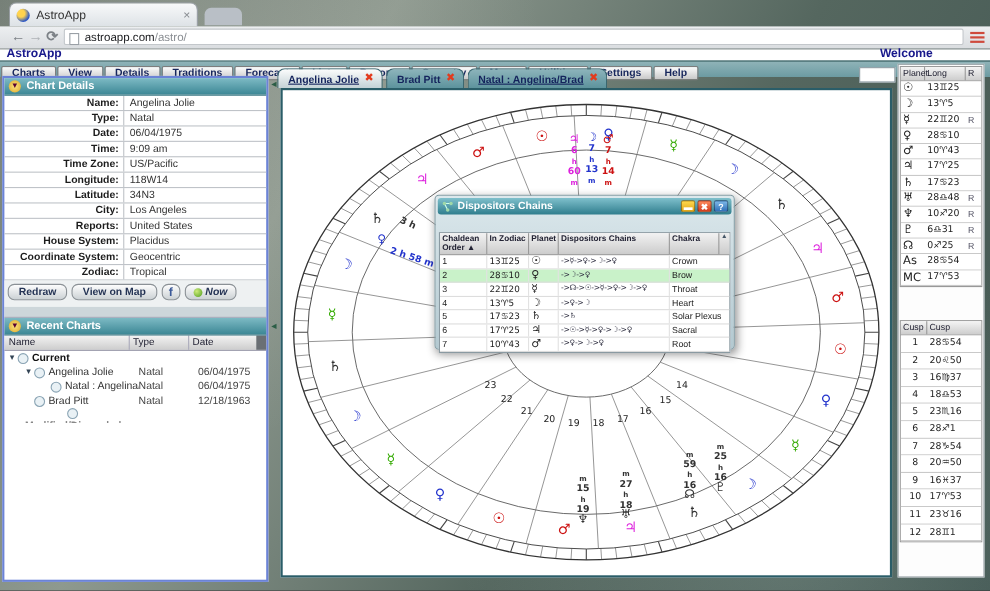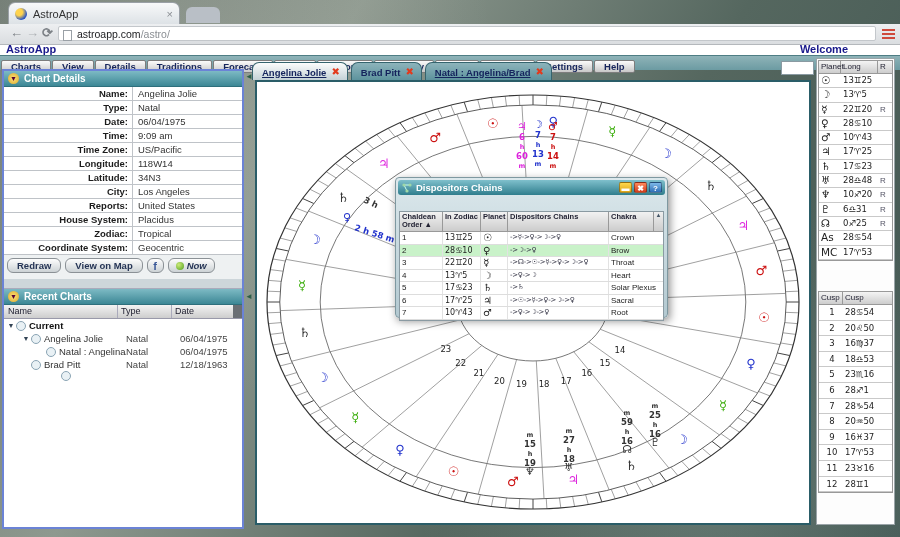--- a/index.html
+++ b/index.html
@@ -37,21 +37,21 @@
   .mbtn{display:inline-block;height:11px;line-height:11px;margin:1px 0 0 1px;padding:0 9px;
     background:linear-gradient(#fbfbfb,#c8c8c8);border:1px solid #7d7d7d;border-radius:2px;
     font-size:9.5px;font-weight:bold;color:#17265c;}
   
   .leftpanel{position:absolute;left:2px;top:69px;width:242px;height:460px;background:#fff;
     border:2px solid #6b83d6;box-sizing:border-box;}
   .phead{height:15px;background:linear-gradient(#7dbac4,#3c8795);color:#fff;font-size:10px;
     font-weight:bold;line-height:15px;padding-left:20px;position:relative;border-bottom:1px solid #2e6f7c;}
   .phic{position:absolute;left:4px;top:2px;width:11px;height:11px;border-radius:50%;
     background:radial-gradient(#ffe27a,#d9a92c);color:#503;font-size:7px;line-height:11px;text-align:center;}
-  .dr{display:flex;height:13px;border-bottom:1px solid #bfc3c8;font-size:9.5px;line-height:13px;padding-left:20px;}
+  .dr{display:flex;height:13px;border-bottom:1px solid #bfc3c8;font-size:9.5px;line-height:13px;}
   .dl{width:104px;text-align:right;font-weight:bold;color:#1c1c1c;padding-right:4px;border-right:1px solid #bfc3c8;flex:none;}
   .dv{flex:1;padding-left:5px;color:#333;white-space:nowrap;}
   .btnrow{height:21px;display:flex;gap:4px;padding:3px 3px 0 3px;background:#eef1f2;}
   .gbtn{background:linear-gradient(#fdfdfd,#ccd2d5);border:1px solid #8b9196;border-radius:6px;
     font-size:9.5px;font-weight:bold;color:#253455;height:15px;line-height:14px;padding:0 9px;box-sizing:border-box;}
   .fbbtn{width:17px;text-align:center;color:#3b5998;font-weight:bold;font-size:11px;padding:0;}
   .nowbtn{display:flex;align-items:center;gap:3px;font-style:italic;padding:0 7px;}
   .nowdot{width:8px;height:8px;border-radius:50%;background:radial-gradient(circle at 35% 35%,#cdeb7a,#4f9e1e);}
   .pgap{height:9px;background:#cdd6da;border-bottom:1px solid #aab;}
   .treehead{display:flex;height:13px;background:linear-gradient(#f3f3f3,#cdcdcd);
@@ -186,26 +186,26 @@
         </div>
         <div class="dr">
           <div class="dl">Reports:</div>
           <div class="dv">United States</div>
         </div>
         <div class="dr">
           <div class="dl">House System:</div>
           <div class="dv">Placidus</div>
         </div>
         <div class="dr">
+          <div class="dl">Coordinate System:</div>
+          <div class="dv">Geocentric</div>
+        </div>
+        <div class="dr">
           <div class="dl">Zodiac:</div>
           <div class="dv">Tropical</div>
-        </div>
-        <div class="dr">
-          <div class="dl">Coordinate System:</div>
-          <div class="dv">Geocentric</div>
         </div>
       </div>
     <div class="btnrow">
       <div class="gbtn">Redraw</div>
       <div class="gbtn">View on Map</div>
       <div class="gbtn fbbtn">f</div>
       <div class="gbtn nowbtn">
         <span class="nowdot"></span>
         <span>Now</span>
       </div>

